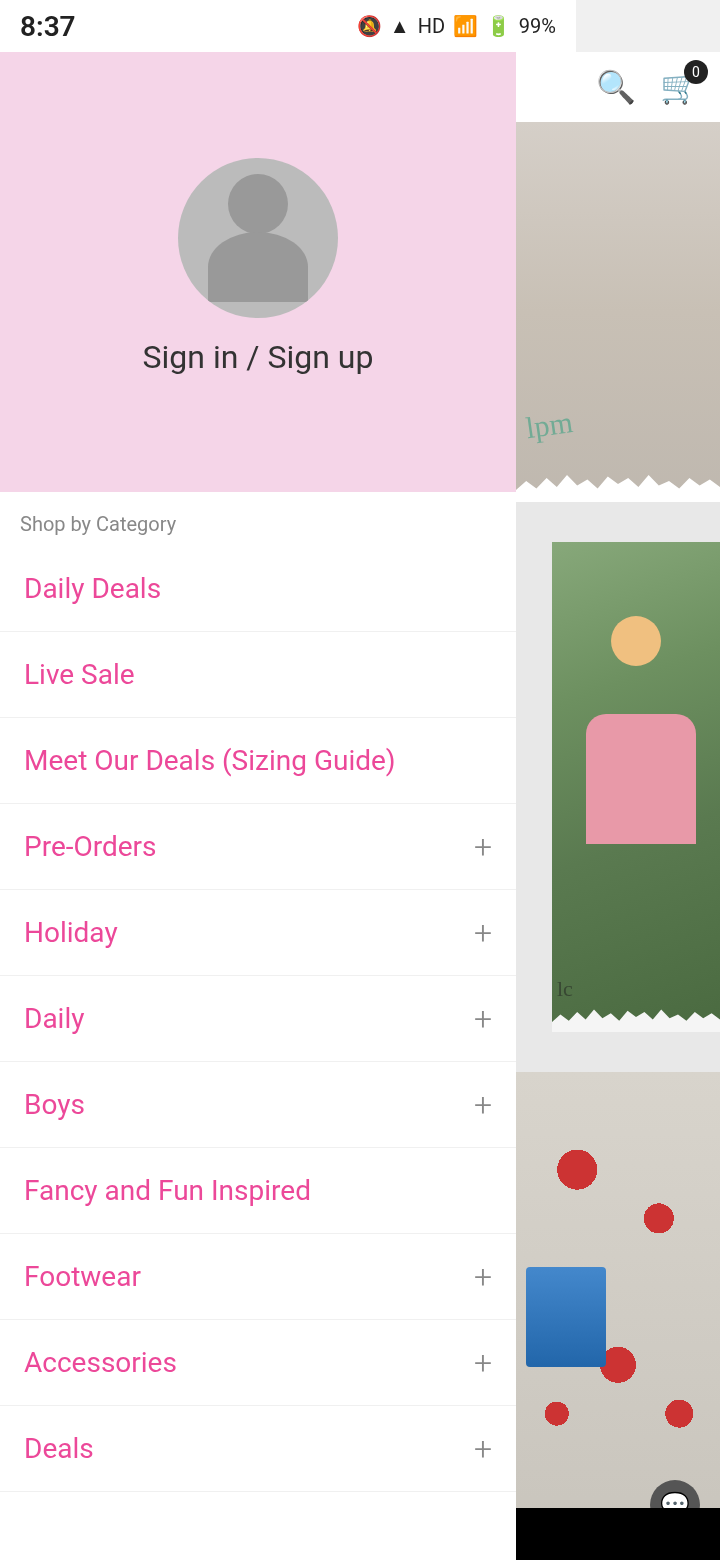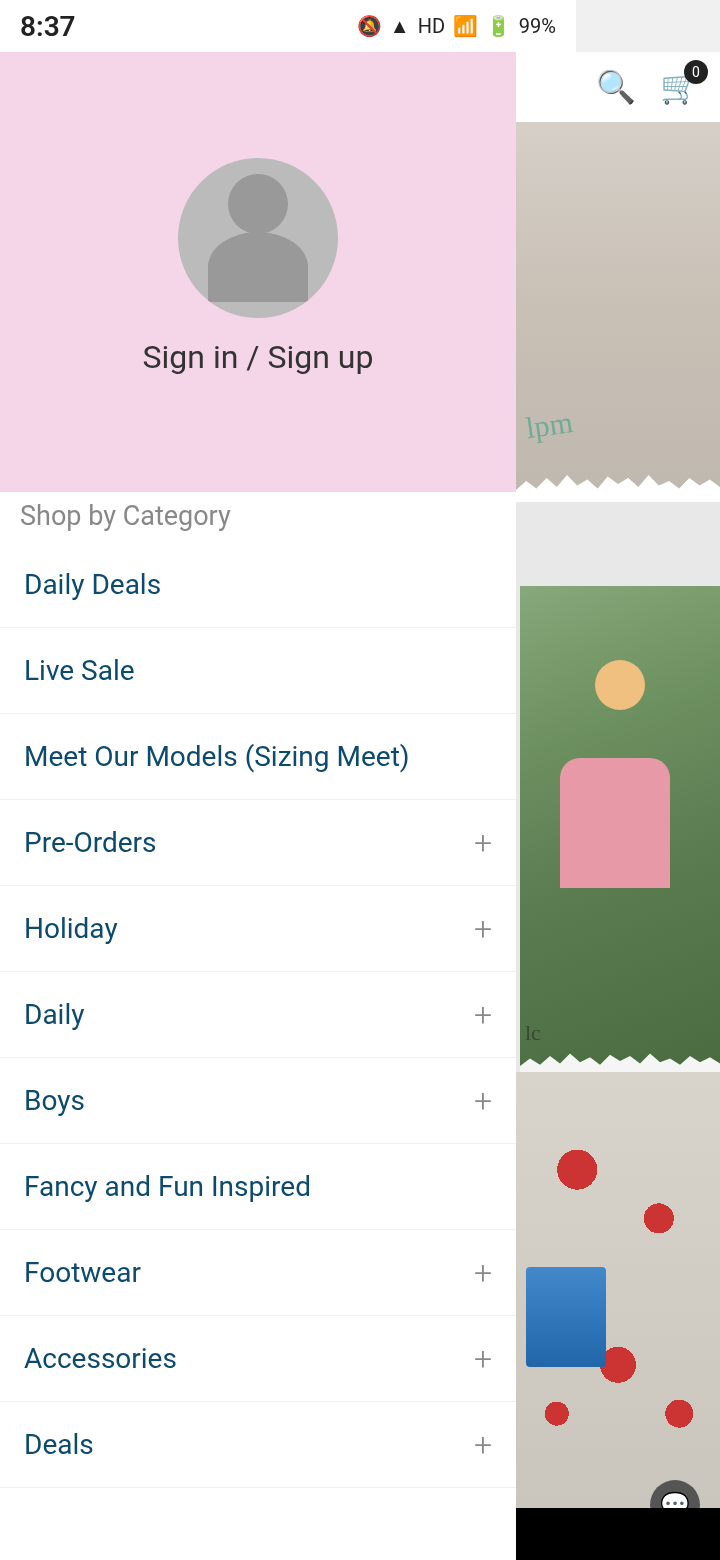--- a/index.html
+++ b/index.html
@@ -125,24 +125,23 @@
       height: 30px;
       background: #fff;
       clip-path: polygon(0 60%, 5% 30%, 10% 55%, 15% 20%, 20% 50%, 25% 10%, 30% 45%, 35% 25%, 40% 55%, 45% 15%, 50% 40%, 55% 20%, 60% 50%, 65% 10%, 70% 45%, 75% 30%, 80% 55%, 85% 20%, 90% 45%, 95% 25%, 100% 50%, 100% 100%, 0 100%);
     }
 
     
     .girl-image {
       position: absolute;
       top: 490px;
       right: 0;
-      width: 200px;
+      width: 168px;
       height: 490px;
       overflow: hidden;
-      margin-top: 44px;
     }
 
     .girl-image-inner {
       width: 100%;
       height: 100%;
       background: linear-gradient(160deg, #87a87a 0%, #6d9060 30%, #5a7a50 60%, #4a6a40 100%);
       position: relative;
     }
 
     
@@ -205,39 +204,39 @@
     }
 
     .signin-text {
       font-size: 32px;
       color: #333;
       font-weight: 400;
     }
 
     
     .shop-by-label {
-      padding: 8px 20px 10px;
-      font-size: 27px;
+      padding: 20px 20px 10px;
+      font-size: 20px;
       color: #888;
       font-weight: 400;
     }
 
     
     .menu-item {
       display: flex;
       align-items: center;
       justify-content: space-between;
       padding: 26px 24px;
       border-bottom: 1px solid #f0f0f0;
       cursor: pointer;
     }
 
     .menu-item-label {
       font-size: 28px;
-      color: #0c4a6e;
+      color: #ec4899;
       font-weight: 400;
     }
 
     .menu-item-plus {
       font-size: 32px;
       color: #888;
       font-weight: 300;
       line-height: 1;
     }
 
@@ -380,21 +379,21 @@
     <div class="shop-by-label">Shop by Category</div>
 
     <div id="menu-list">
         <div class="menu-item">
           <span class="menu-item-label">Daily Deals</span>
         </div>
         <div class="menu-item">
           <span class="menu-item-label">Live Sale</span>
         </div>
         <div class="menu-item">
-          <span class="menu-item-label">Meet Our Models (Sizing Meet)</span>
+          <span class="menu-item-label">Meet Our Deals (Sizing Guide)</span>
         </div>
         <div class="menu-item">
           <span class="menu-item-label">Pre-Orders</span>
           <span class="menu-item-plus">+</span>
         </div>
         <div class="menu-item">
           <span class="menu-item-label">Holiday</span>
           <span class="menu-item-plus">+</span>
         </div>
         <div class="menu-item">

